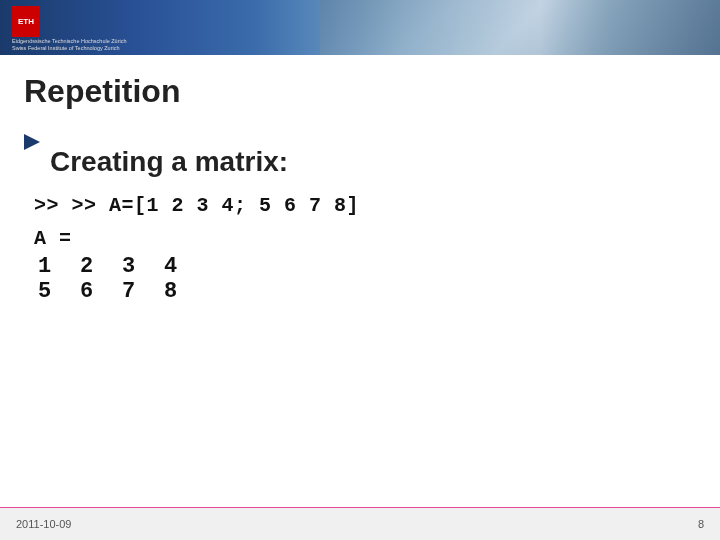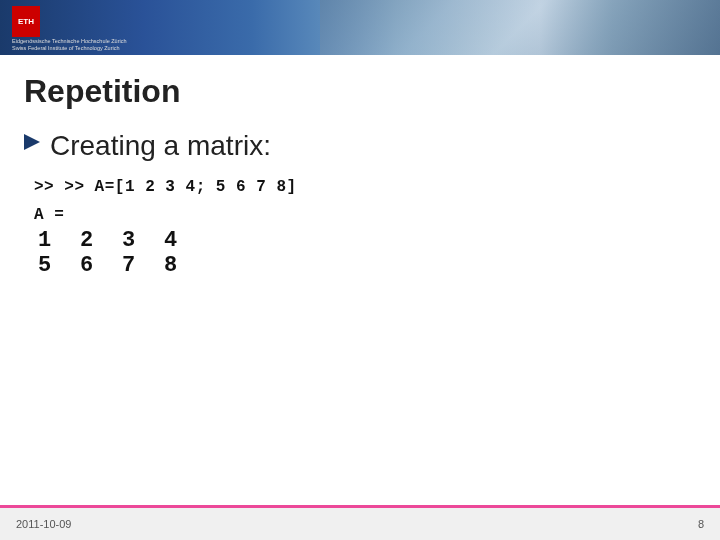--- a/index.html
+++ b/index.html
@@ -114,32 +114,33 @@
       display: inline-block;
       margin-top: 4px;
       margin-right: 10px;
       flex-shrink: 0;
       clip-path: polygon(0 0, 100% 50%, 0 100%);
     }
 
     .bullet-text {
       font-size: 28px;
       color: #222222;
-      font-weight: normal;
+      font-weight: bold;
+      margin-top: 16px;
     }
 
     
     .code-section {
       margin-left: 10px;
       margin-top: 8px;
     }
 
     .code-line {
       font-family: 'Courier New', Courier, monospace;
-      font-size: 16px;
+      font-size: 20px;
       font-weight: bold;
       color: #111111;
       margin-bottom: 4px;
       letter-spacing: 0.5px;
     }
 
     .code-prompt {
       color: #111111;
     }
 
@@ -164,21 +165,21 @@
     }
 
     
     .footer {
       position: absolute;
       bottom: 0;
       left: 0;
       right: 0;
       height: 18px;
       background: #f0f0f0;
-      border-top: 3px solid #ec4899;
+      border-top: 1px solid #ec4899;
       display: flex;
       align-items: center;
       justify-content: space-between;
       padding: 16px 16px;
     }
 
     .footer-left {
       font-size: 11px;
       color: #555555;
     }

